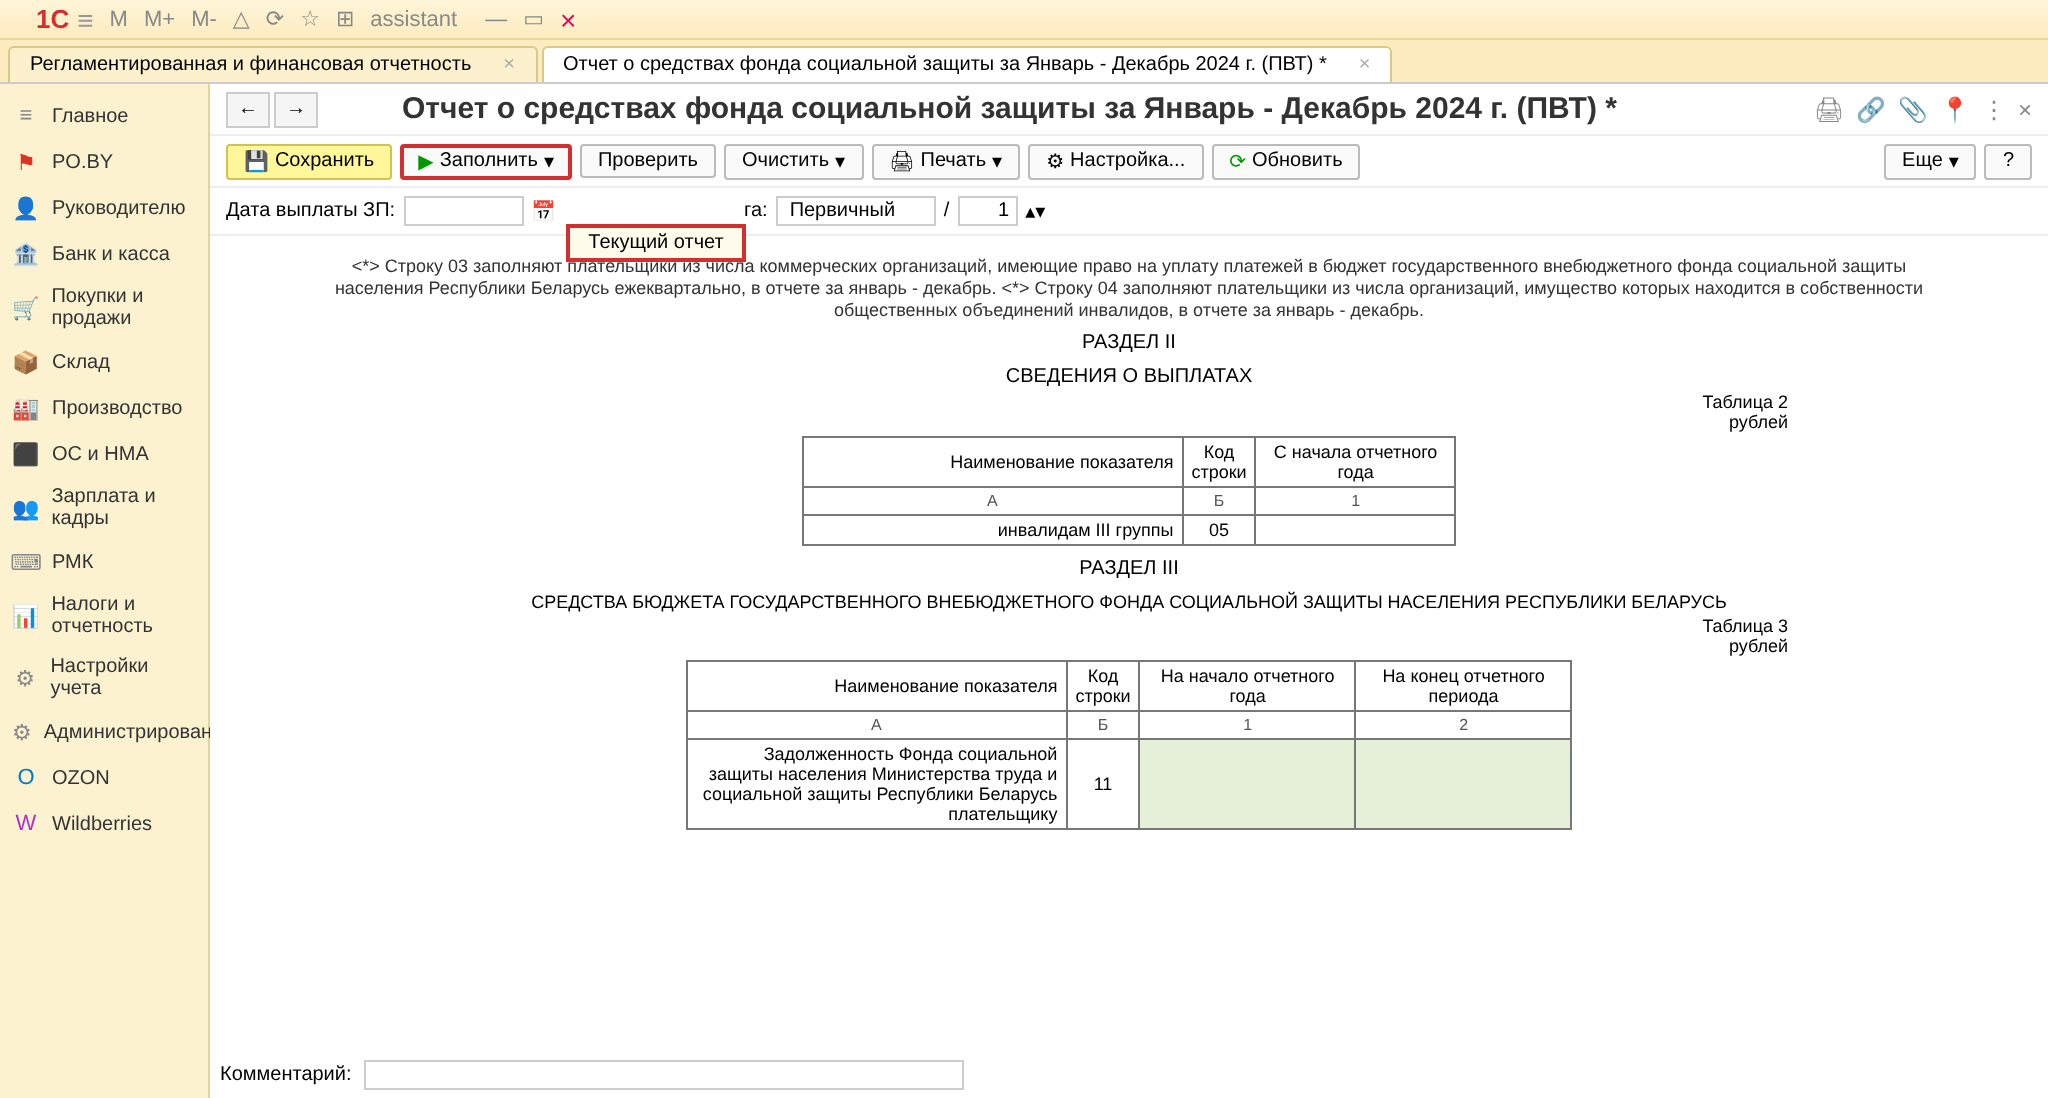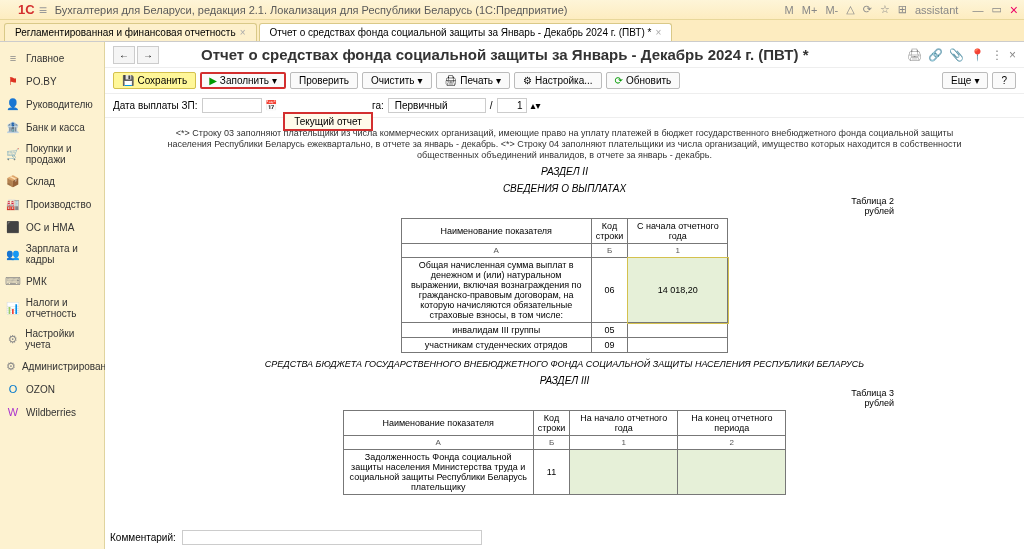--- a/index.html
+++ b/index.html
@@ -6,64 +6,63 @@
 body { width: 1024px; height: 549px; background: #fff; font-size: 11px; overflow: hidden; position: relative; }
 .titlebar { height: 20px; background: linear-gradient(#fef5d8,#fdecc0); display: flex; align-items: center; padding: 0 6px; border-bottom: 1px solid #e8d79a; }
 .titlebar .logo { color: #d32f2f; font-weight: bold; font-size: 13px; margin-right: 4px; margin-left: 12px; }
 .titlebar .hamb { color: #999; font-size: 14px; margin-right: 8px; cursor: pointer; }
 .titlebar .title { font-size: 11px; color: #5a5a5a; flex: 1; }
 .titlebar .sys { display: flex; gap: 8px; color: #888; font-size: 11px; align-items: center; }
 .titlebar .sys span { cursor: pointer; }
 .titlebar .winbtn { display:inline-flex; gap:8px; margin-left:6px; align-items:center; }
 .titlebar .closebtn { color:#e06; font-size:14px; }
 .tabsbar { height: 22px; background: #fdecc0; display: flex; align-items: flex-end; padding: 0 4px; border-bottom: 1px solid #ccc; }
-.tab { padding: 3px 10px; font-size: 10px; background: #fdf0cc; border: 1px solid #d9c988; border-bottom: none; margin-right: 2px; border-radius: 3px 3px 0 0; cursor: pointer; display:flex; align-items:flex-end; gap:4px;}
+.tab { padding: 3px 10px; font-size: 10px; background: #fdf0cc; border: 1px solid #d9c988; border-bottom: none; margin-right: 2px; border-radius: 3px 3px 0 0; cursor: pointer; display:flex; align-items:flex-end; gap:16px;}
 .tab.active { background: #fff; }
 .tab .x { color:#aaa; font-size:10px; }
 .wrap { display: flex; height: calc(100% - 42px); }
 .sidebar { width: 105px; background: #fdf2d0; border-right: 1px solid #e0d49f; padding-top: 4px; }
 .side-item { display: flex; align-items: center; padding: 4px 6px; cursor: pointer; font-size: 10px; color: #333; margin: 1px 0;}
 .side-item .ico { width: 14px; height: 14px; margin-right: 6px; display:inline-flex; align-items:center; justify-content:center; font-size:11px;}
 .main { flex: 1; display: flex; flex-direction: column; background: #fff; position: relative; }
 .main-head { height: 26px; display: flex; align-items: center; padding: 0 8px; border-bottom: 1px solid #eee;}
 .navbtn { width: 22px; height: 18px; border: 1px solid #ccc; background: #f5f5f5; margin-right: 2px; font-size: 10px; cursor: pointer; }
 .ptitle { font-size: 15px; font-weight: bold; margin-left: 40px; color: #333; }
 .head-icons { margin-left: auto; display:flex; gap:6px; color:#888; font-size:12px;}
 .toolbar { height: 26px; display: flex; align-items: center; padding: 0 8px; gap: 4px; border-bottom: 1px solid #eee;}
 .btn { padding: 2px 8px; border: 1px solid #bbb; background: #fafafa; font-size: 10px; border-radius: 2px; cursor: pointer; display:inline-flex; align-items:center; gap:3px;}
 .btn.save { background: #fff799; border-color: #d4c14e; }
 .btn.fill { border: 2px solid #d32f2f; padding: 1px 7px; position: relative; }
 .dropdown { position: absolute; top: 70px; left: 178px; width: 90px; background: #fffbea; border: 2px solid #d32f2f; padding: 2px; font-size: 10px; cursor: pointer; z-index: 10; text-align:center;}
 .more { margin-left: auto; display:flex; gap:4px;}
 .subbar { height: 24px; display: flex; align-items: center; padding: 0 8px; gap: 4px; font-size: 10px; border-bottom: 1px solid #eee;}
 .subbar input.d { width: 60px; border: 1px solid #ccc; padding: 1px 3px; font-size: 10px;}
-.subbar .sel { border: 1px solid #ccc; padding: 1px 6px; width: 98px; background: #fff;}
+.subbar .sel { border: 1px solid #ccc; padding: 1px 6px; width: 80px; background: #fff;}
 .content { flex: 1; overflow: auto; padding: 8px 10px 0 10px; background: #fff;}
 .foottext { font-size: 9px; text-align: center; color: #333; margin: 2px 40px 6px; line-height: 1.2;}
-.sect { text-align: center; font-size: 10px; margin-top: 6px; font-style: italic; }
+.sect { text-align: center; font-size: 10px; margin-top: 6px; }
 .tnum { text-align: right; font-size: 9px; margin-right: 120px; margin-top:2px;}
 table.rep { border-collapse: collapse; margin: 2px auto; font-size: 9px; }
 table.rep th, table.rep td { border: 1px solid #777; padding: 2px 4px; text-align: center; vertical-align: middle;}
 table.rep th { font-weight: normal; background: #fff; }
-table.rep .name { text-align: center; width: 190px; }
+table.rep .name { text-align: right; width: 190px; }
 table.rep .code { width: 30px; }
 table.rep .val { width: 100px; }
 table.rep .hl { background: #e6f0d8; outline: 1px solid #d4c14e;}
 table.rep .subh { font-size:8px; color:#555;}
 table.t3 .val { width: 108px; }
 .comment { position: absolute; bottom: 4px; left: 110px; right: 10px; display: flex; align-items: center; gap: 6px; font-size: 10px;}
 .comment input { flex: 0 0 300px; border: 1px solid #ccc; padding: 1px 3px; font-size: 10px;}
 </style>
 </head>
 <body>
 
 <div class="titlebar">
   <span class="logo">1C</span>
   <span class="hamb">≡</span>
-  <span class="title">Бухгалтерия для Беларуси, редакция 2.1. Локализация для Республики Беларусь  (1С:Предприятие)</span>
   <div class="sys">
     <span>M</span>
     <span>M+</span>
     <span>M-</span>
     <span>△</span>
     <span>⟳</span>
     <span>☆</span>
     <span>⊞</span>
     <span>assistant</span>
     <span class="winbtn">
@@ -223,39 +222,29 @@
               <th class="name">Наименование показателя</th>
               <th class="code">Код строки</th>
               <th class="val">С начала отчетного года</th>
             </tr>
             <tr class="subh">
               <td>А</td>
               <td>Б</td>
               <td>1</td>
             </tr>
             <tr>
-              <td class="name">Общая начисленная сумма выплат в денежном и (или) натуральном выражении, включая вознаграждения по гражданско-правовым договорам, на которую начисляются обязательные страховые взносы, в том числе:</td>
-              <td>06</td>
-              <td class="hl">14 018,20</td>
-            </tr>
-            <tr>
               <td class="name">инвалидам III группы</td>
               <td>05</td>
               <td class=""></td>
             </tr>
-            <tr>
-              <td class="name">участникам студенческих отрядов</td>
-              <td>09</td>
-              <td class=""></td>
-            </tr>
           </tbody>
         </table>
 
+      <div class="sect">РАЗДЕЛ III</div>
       <div class="sect" style="font-size:9px">СРЕДСТВА БЮДЖЕТА ГОСУДАРСТВЕННОГО ВНЕБЮДЖЕТНОГО ФОНДА СОЦИАЛЬНОЙ ЗАЩИТЫ НАСЕЛЕНИЯ РЕСПУБЛИКИ БЕЛАРУСЬ</div>
-      <div class="sect">РАЗДЕЛ III</div>
       <div class="tnum"><span>Таблица 3</span><br><span>рублей</span></div>
       <table class="rep t3" id="t3">
           <tbody>
             <tr>
               <th class="name">Наименование показателя</th>
               <th class="code">Код строки</th>
               <th class="val">На начало отчетного года</th>
               <th class="val">На конец отчетного периода</th>
             </tr>
             <tr class="subh">

